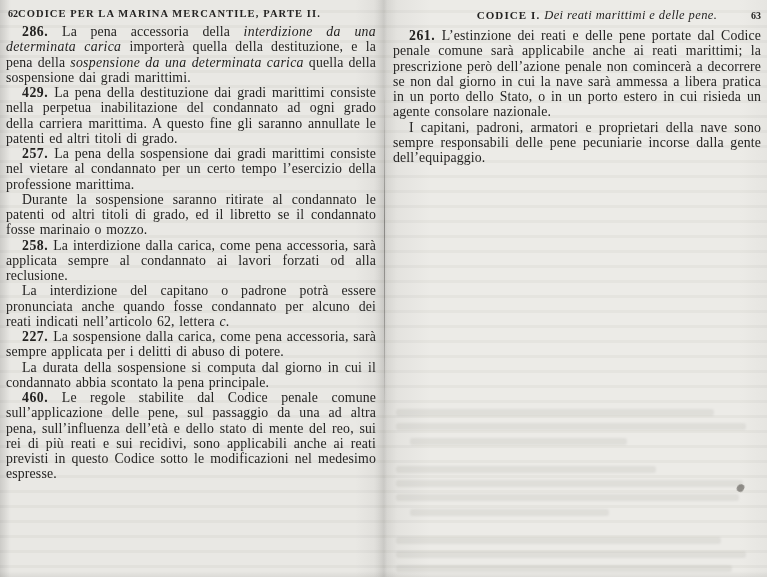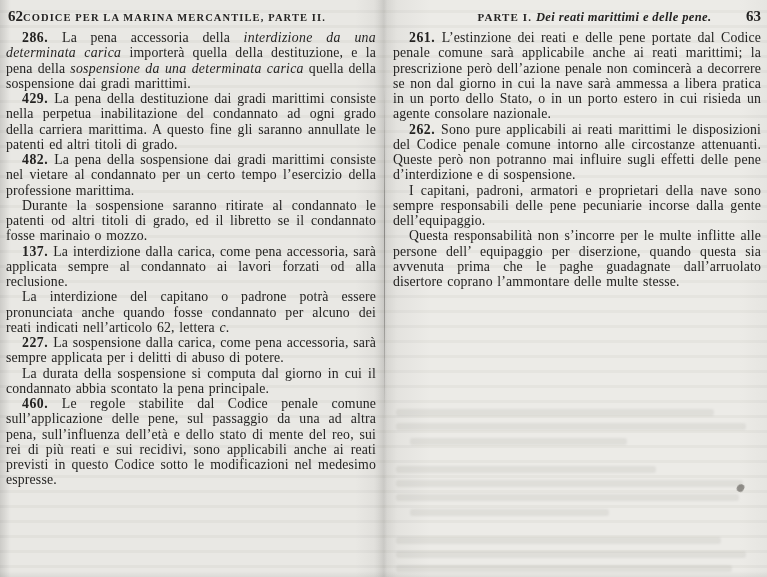--- a/index.html
+++ b/index.html
@@ -28,23 +28,23 @@
   }
   .page.left{left:0;width:383px;padding:8px 7px 4px 6px;}
   .page.right{left:384px;width:383px;padding:8px 6px 4px 9px;}
 
   .running-header{
     display:flex;align-items:baseline;
     font-size:11px;letter-spacing:1.1px;font-weight:bold;
     margin-bottom:5px;white-space:nowrap;
   }
   .page.left .running-header{padding-left:2px;}
-  .pagenum{font-size:15px;font-weight:bold;letter-spacing:0;}
+  .pagenum{font-size:10px;font-weight:bold;letter-spacing:0;}
   .header-title{flex:1;text-align:left;font-size:10.5px;}
-  .header-sub{font-style:italic;font-weight:bold;letter-spacing:.4px;font-size:12.5px;text-transform:none;}
+  .header-sub{font-style:italic;font-weight:normal;letter-spacing:.4px;font-size:12.5px;text-transform:none;}
   .page.right .running-header{justify-content:flex-end;gap:10px;}
   .page.right .header-group{flex:1;text-align:center;padding-left:60px;}
 
   .body-text{
     font-size:13.8px;line-height:15.25px;text-align:justify;
     letter-spacing:.15px;word-spacing:1px;
   }
   .body-text p{margin:0;text-indent:16px;}
   .pnum{font-weight:bold;letter-spacing:.5px;}
   .body-text i{letter-spacing:.3px;}
@@ -86,43 +86,41 @@
   <div class="left-ghost"></div>
 
   <div class="page left">
     <div class="running-header">
       <span class="pagenum">62</span>
       <span class="header-title">CODICE PER LA MARINA MERCANTILE, PARTE II.</span>
     </div>
     <div class="body-text" id="left-body">
         <p><span class="pnum">286. </span><span>La pena accessoria della </span><i>interdizione da una determinata carica</i><span> importerà quella della destituzione, e la pena della </span><i>sospensione da una determinata carica</i><span> quella della sospensione dai gradi marittimi.</span></p>
         <p><span class="pnum">429. </span><span>La pena della destituzione dai gradi marittimi consiste nella perpetua inabilitazione del condannato ad ogni grado della carriera marittima. A questo fine gli saranno annullate le patenti ed altri titoli di grado.</span></p>
-        <p><span class="pnum">482. </span><span>La pena della sospensione dai gradi marittimi consiste nel vietare al condannato per un certo tempo l’esercizio della professione marittima.</span></p>
+        <p><span class="pnum">257. </span><span>La pena della sospensione dai gradi marittimi consiste nel vietare al condannato per un certo tempo l’esercizio della professione marittima.</span></p>
         <p><span>Durante la sospensione saranno ritirate al condannato le patenti od altri titoli di grado, ed il libretto se il condannato fosse marinaio o mozzo.</span></p>
-        <p><span class="pnum">137. </span><span>La interdizione dalla carica, come pena accessoria, sarà applicata sempre al condannato ai lavori forzati od alla reclusione.</span></p>
+        <p><span class="pnum">258. </span><span>La interdizione dalla carica, come pena accessoria, sarà applicata sempre al condannato ai lavori forzati od alla reclusione.</span></p>
         <p><span>La interdizione del capitano o padrone potrà essere pronunciata anche quando fosse condannato per alcuno dei reati indicati nell’articolo 62, lettera </span><i>c</i><span>.</span></p>
         <p><span class="pnum">227. </span><span>La sospensione dalla carica, come pena accessoria, sarà sempre applicata per i delitti di abuso di potere.</span></p>
         <p><span>La durata della sospensione si computa dal giorno in cui il condannato abbia scontato la pena principale.</span></p>
         <p><span class="pnum">460. </span><span>Le regole stabilite dal Codice penale comune sull’applicazione delle pene, sul passaggio da una ad altra pena, sull’influenza dell’età e dello stato di mente del reo, sui rei di più reati e sui recidivi, sono applicabili anche ai reati previsti in questo Codice sotto le modificazioni nel medesimo espresse.</span></p>
       </div>
   </div>
 
   <div class="page right">
     <div class="running-header">
       <span class="header-group">
-        <span>PARTE I.</span>
+        <span>CODICE I.</span>
         <span class="header-sub">Dei reati marittimi e delle pene.</span>
       </span>
       <span class="pagenum">63</span>
     </div>
     <div class="body-text" id="right-body">
         <p><span class="pnum">261. </span><span>L’estinzione dei reati e delle pene portate dal Codice penale comune sarà applicabile anche ai reati marittimi; la prescrizione però dell’azione penale non comincerà a decorrere se non dal giorno in cui la nave sarà ammessa a libera pratica in un porto dello Stato, o in un porto estero in cui risieda un agente consolare nazionale.</span></p>
-        <p><span class="pnum">262. </span><span>Sono pure applicabili ai reati marittimi le disposizioni del Codice penale comune intorno alle circostanze attenuanti. Queste però non potranno mai influire sugli effetti delle pene d’interdizione e di sospensione.</span></p>
         <p><span>I capitani, padroni, armatori e proprietari della nave sono sempre responsabili delle pene pecuniarie incorse dalla gente dell’equipaggio.</span></p>
-        <p><span>Questa responsabilità non s’incorre per le multe inflitte alle persone dell’ equipaggio per diserzione, quando questa sia avvenuta prima che le paghe guadagnate dall’arruolato disertore coprano l’ammontare delle multe stesse.</span></p>
       </div>
 
     <div class="ghost-area" id="ghost-area">
         <div class="ghost-line" style="width: 88%;"></div>
         <div class="ghost-line" style="width: 97%;"></div>
         <div class="ghost-line" style="width: 60%; margin-left: 14px;"></div>
         <div class="ghost-line" style="background: transparent;"></div>
         <div class="ghost-line" style="width: 72%;"></div>
         <div class="ghost-line" style="width: 96%;"></div>
         <div class="ghost-line" style="width: 95%;"></div>

